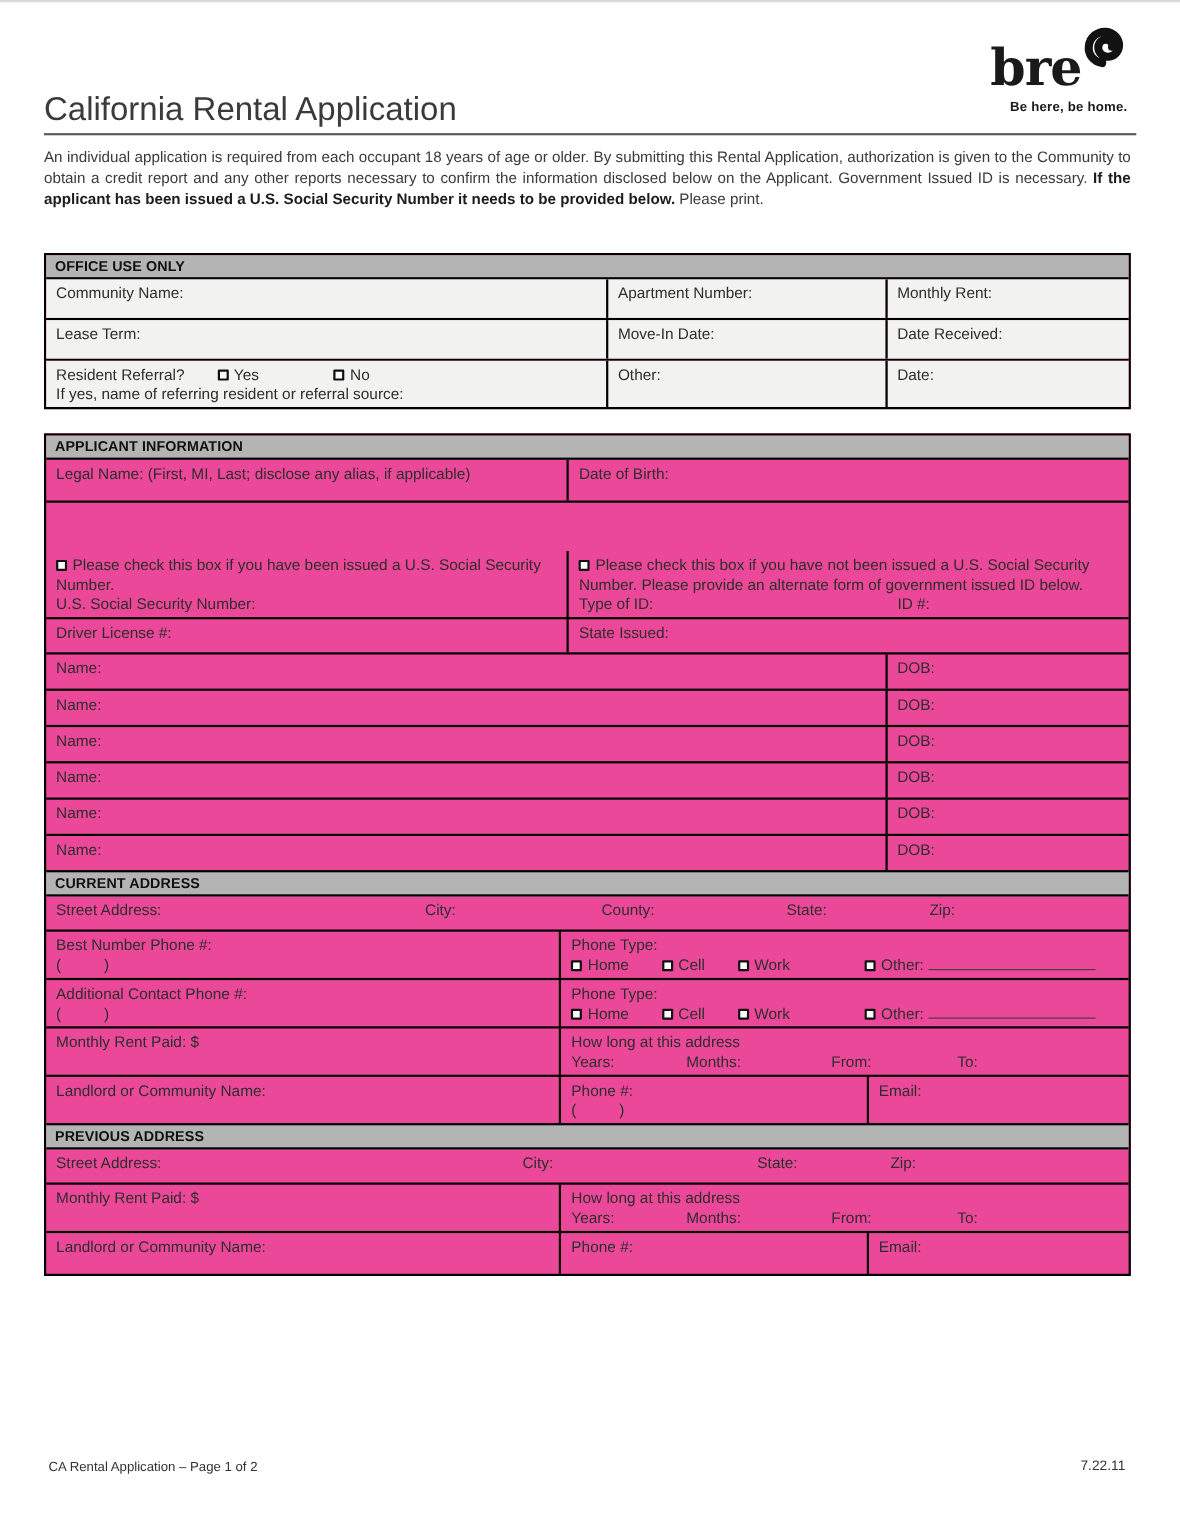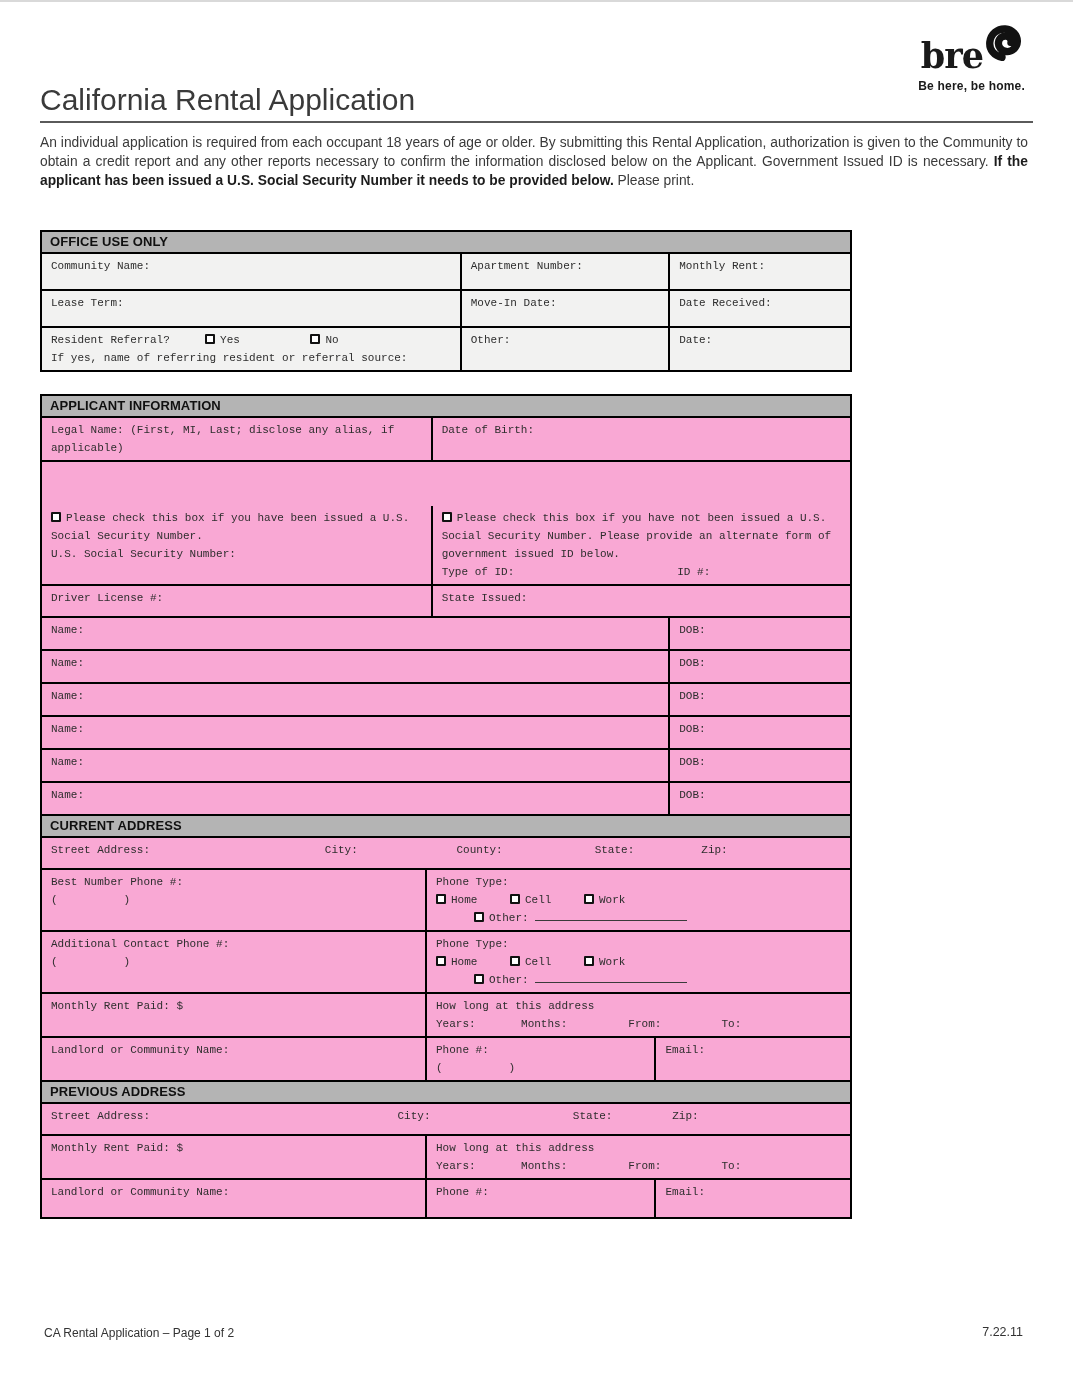--- a/index.html
+++ b/index.html
@@ -22,21 +22,21 @@
   }
 
   
   .logo {
     position: absolute; top: 22px; right: 48px;
     text-align: right;
   }
   .logo-row { display: flex; align-items: flex-start; justify-content: flex-end; }
   .logo-word {
     font-family: "DejaVu Serif", "Liberation Serif", serif;
-    font-size: 35px; font-weight: 700; color: #1a1a1a;
+    font-size: 46px; font-weight: 700; color: #1a1a1a;
     line-height: 1; margin-top: 16px; letter-spacing: -1px;
   }
   .logo-swirl { width: 40px; height: 40px; margin-left: 2px; }
   .logo-tagline {
     font-size: 12px; font-weight: 700; color: #1a1a1a;
     margin-top: 6px; letter-spacing: 0.2px;
   }
 
   .page-title {
     position: absolute; top: 83px; left: 40px;
@@ -50,35 +50,35 @@
 
   .intro {
     position: absolute; top: 133px; left: 40px; width: 988px;
     font-size: 13.8px; line-height: 19px; color: #3a3a3a;
     text-align: justify;
   }
   .intro b { color: #1c1c1c; }
 
   
   .form-table {
-    position: absolute; left: 40px; width: 812px;
-    border: 2.5px solid #000; background: #f9a8d4;
+    position: absolute; left: 40px; width: 988px;
+    border: 2.5px solid #000; background: #ec4899;
   }
   .sec-header {
     background: #b4b4b4;
     border-bottom: 2px solid #000;
     font-size: 13px; font-weight: 700; color: #101010;
     padding: 2px 8px 3px 8px;
     letter-spacing: 0.1px;
   }
   .row { display: flex; border-bottom: 2px solid #000; }
   .row:last-child { border-bottom: none; }
   .cell {
-    padding: 3px 9px; font-size: 11px; line-height: 18px;
-    color: #2d2d2d; flex: 0 0 auto; overflow: hidden; font-family: Liberation Mono, monospace;
+    padding: 3px 9px; font-size: 14px; line-height: 18px;
+    color: #2d2d2d; flex: 0 0 auto; overflow: hidden;
   }
   .cell + .cell { border-left: 2px solid #000; }
   .office .cell { background: #f2f2f1; }
 
   
   .w-off1 { width: 51.7%; } .w-off2 { width: 25.8%; } .w-off3 { width: 22.5%; }
   .w-app1 { width: 48.1%; } .w-app2 { width: 51.9%; }
   .w-nm1  { width: 77.5%; } .w-nm2  { width: 22.5%; }
   .w-ad1  { width: 47.4%; } .w-ad2  { width: 52.6%; }
   .w-ll1  { width: 47.4%; } .w-ll2  { width: 28.4%; } .w-ll3  { width: 24.2%; }

